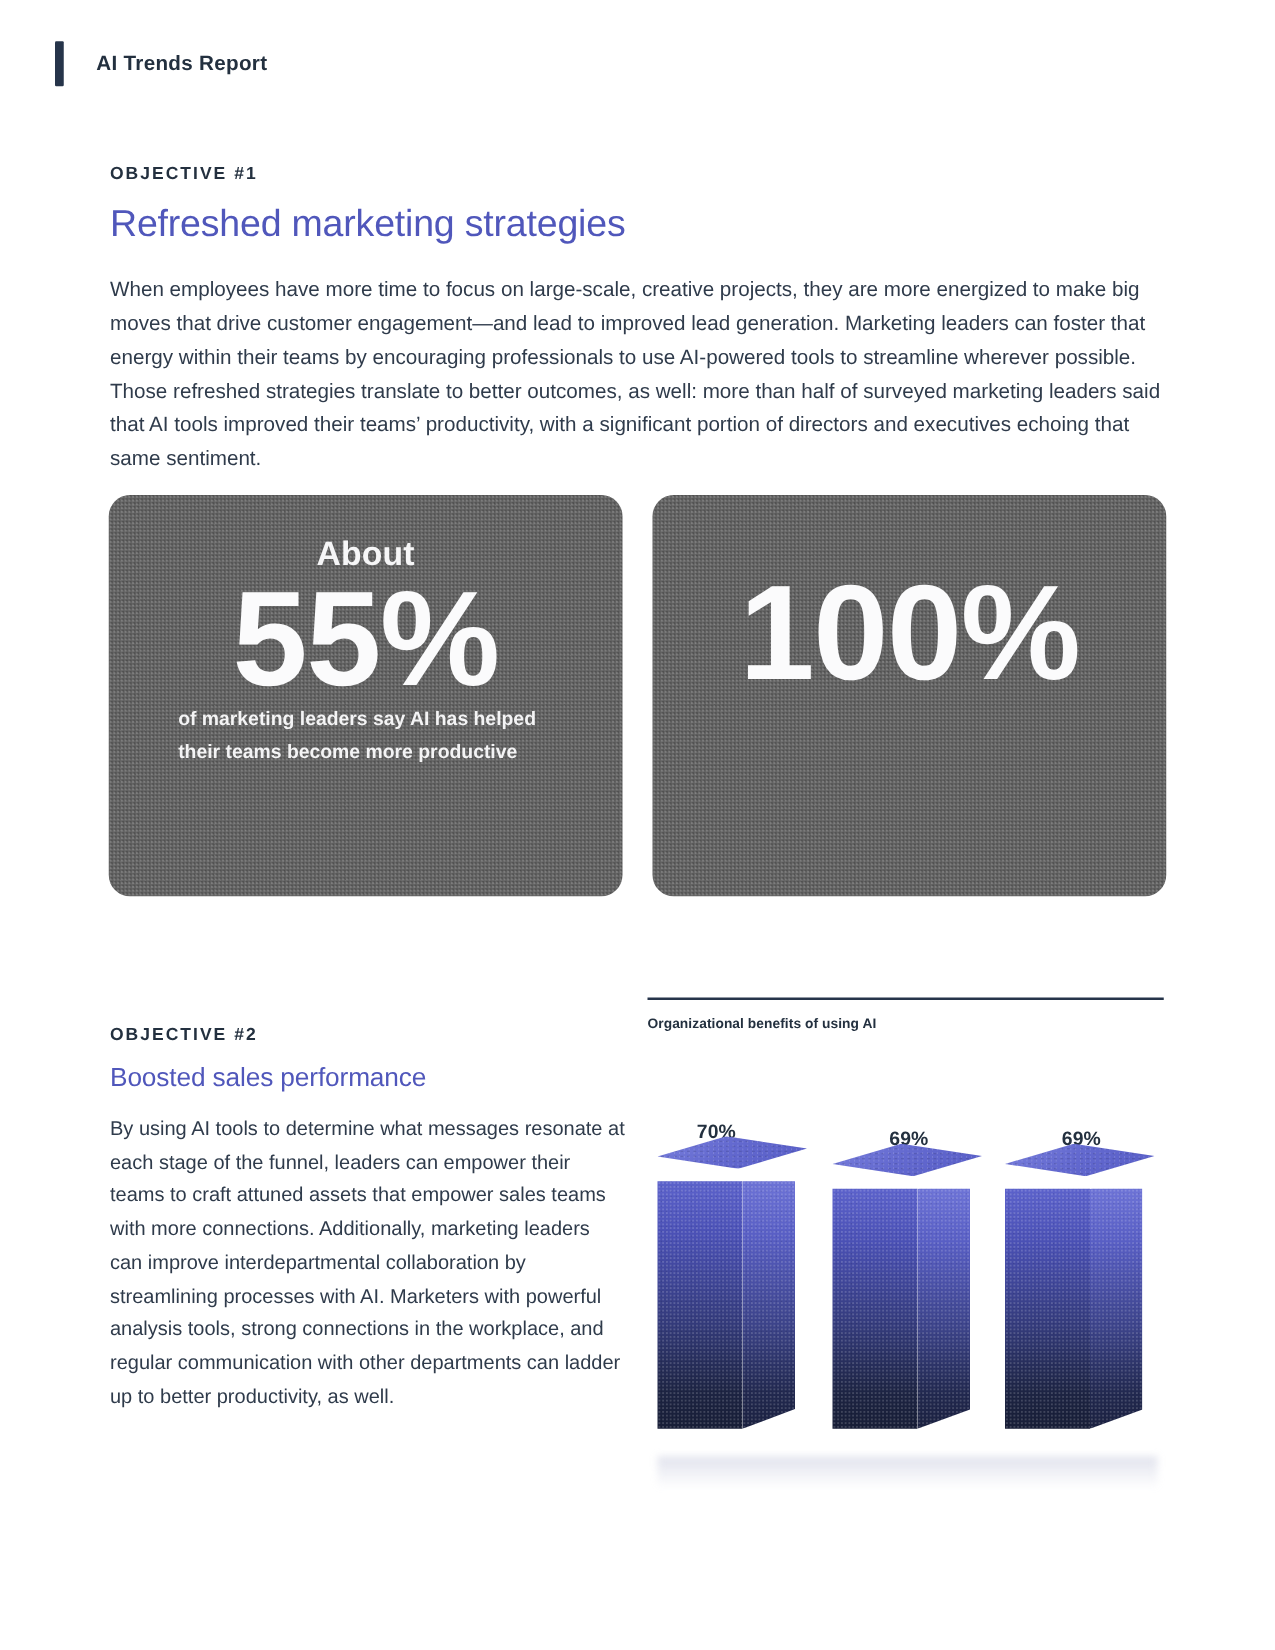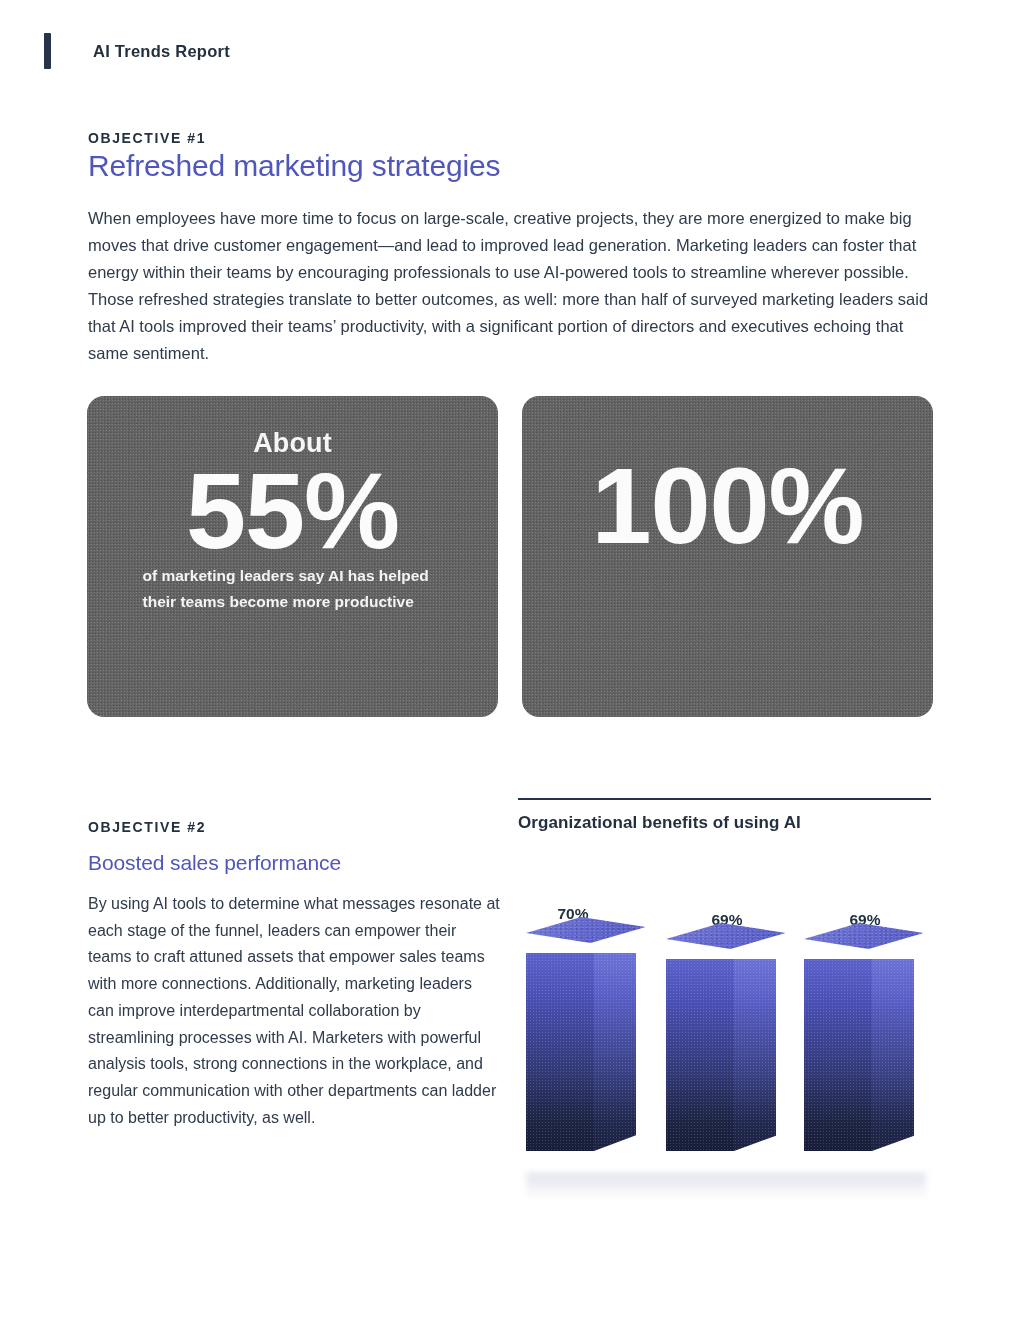--- a/index.html
+++ b/index.html
@@ -9,28 +9,28 @@
     font-family:"Liberation Sans", sans-serif;
     color:#2b3445;
     position:relative;
     overflow:hidden;
     -webkit-font-smoothing:antialiased;
   }
 
   
   .page-header{position:absolute;left:44px;top:33px;display:flex;align-items:center;}
   .header-accent{width:7px;height:36px;background:#26344a;border-radius:1px;}
-  .header-title{margin-left:42px;font-size:16.5px;font-weight:bold;letter-spacing:.015em;color:#23303f;}
+  .header-title{margin-left:26px;font-size:16.5px;font-weight:bold;letter-spacing:.015em;color:#23303f;}
 
   
   .eyebrow{
     font-size:14px;font-weight:bold;letter-spacing:.115em;color:#23303f;text-transform:uppercase;
   }
   .section-title{
-    font-size:30px;font-weight:normal;color:#5057bb;letter-spacing:-.005em;margin-top:3px;
+    font-size:30px;font-weight:normal;color:#5057bb;letter-spacing:-.005em;margin-top:17px;
   }
   .body-copy{
     font-size:16.5px;line-height:1.64;color:#2f3b4b;font-weight:normal;
   }
 
   
   #objective-one{position:absolute;left:88px;top:130px;width:850px;}
   #objective-one .body-copy{margin-top:22px;width:845px;}
 
   
@@ -66,21 +66,21 @@
   }
 
   
   #objective-two{position:absolute;left:88px;top:819px;width:415px;}
   #objective-two .section-title{margin-top:16px;font-size:21px;}
   #objective-two .body-copy{width:412px;font-size:16px;line-height:1.67;}
 
   
   #chart-panel{position:absolute;left:518px;top:798px;width:413px;}
   .chart-rule{height:2px;background:#26344a;width:100%;}
-  .chart-title{margin-top:13px;font-size:17px;font-weight:bold;color:#23303f;letter-spacing:.005em;}
+  .chart-title{margin-top:13px;font-size:11px;font-weight:bold;color:#23303f;letter-spacing:.005em;}
 
   .chart-plot{position:relative;width:413px;height:320px;margin-top:22px;}
 
   .floor-shadow{
     position:absolute;left:8px;top:318px;width:400px;height:26px;
     background:linear-gradient(180deg,rgba(180,184,210,.40),rgba(255,255,255,0));
     filter:blur(3px);
   }
 
   .bar-group{position:absolute;bottom:24px;}

